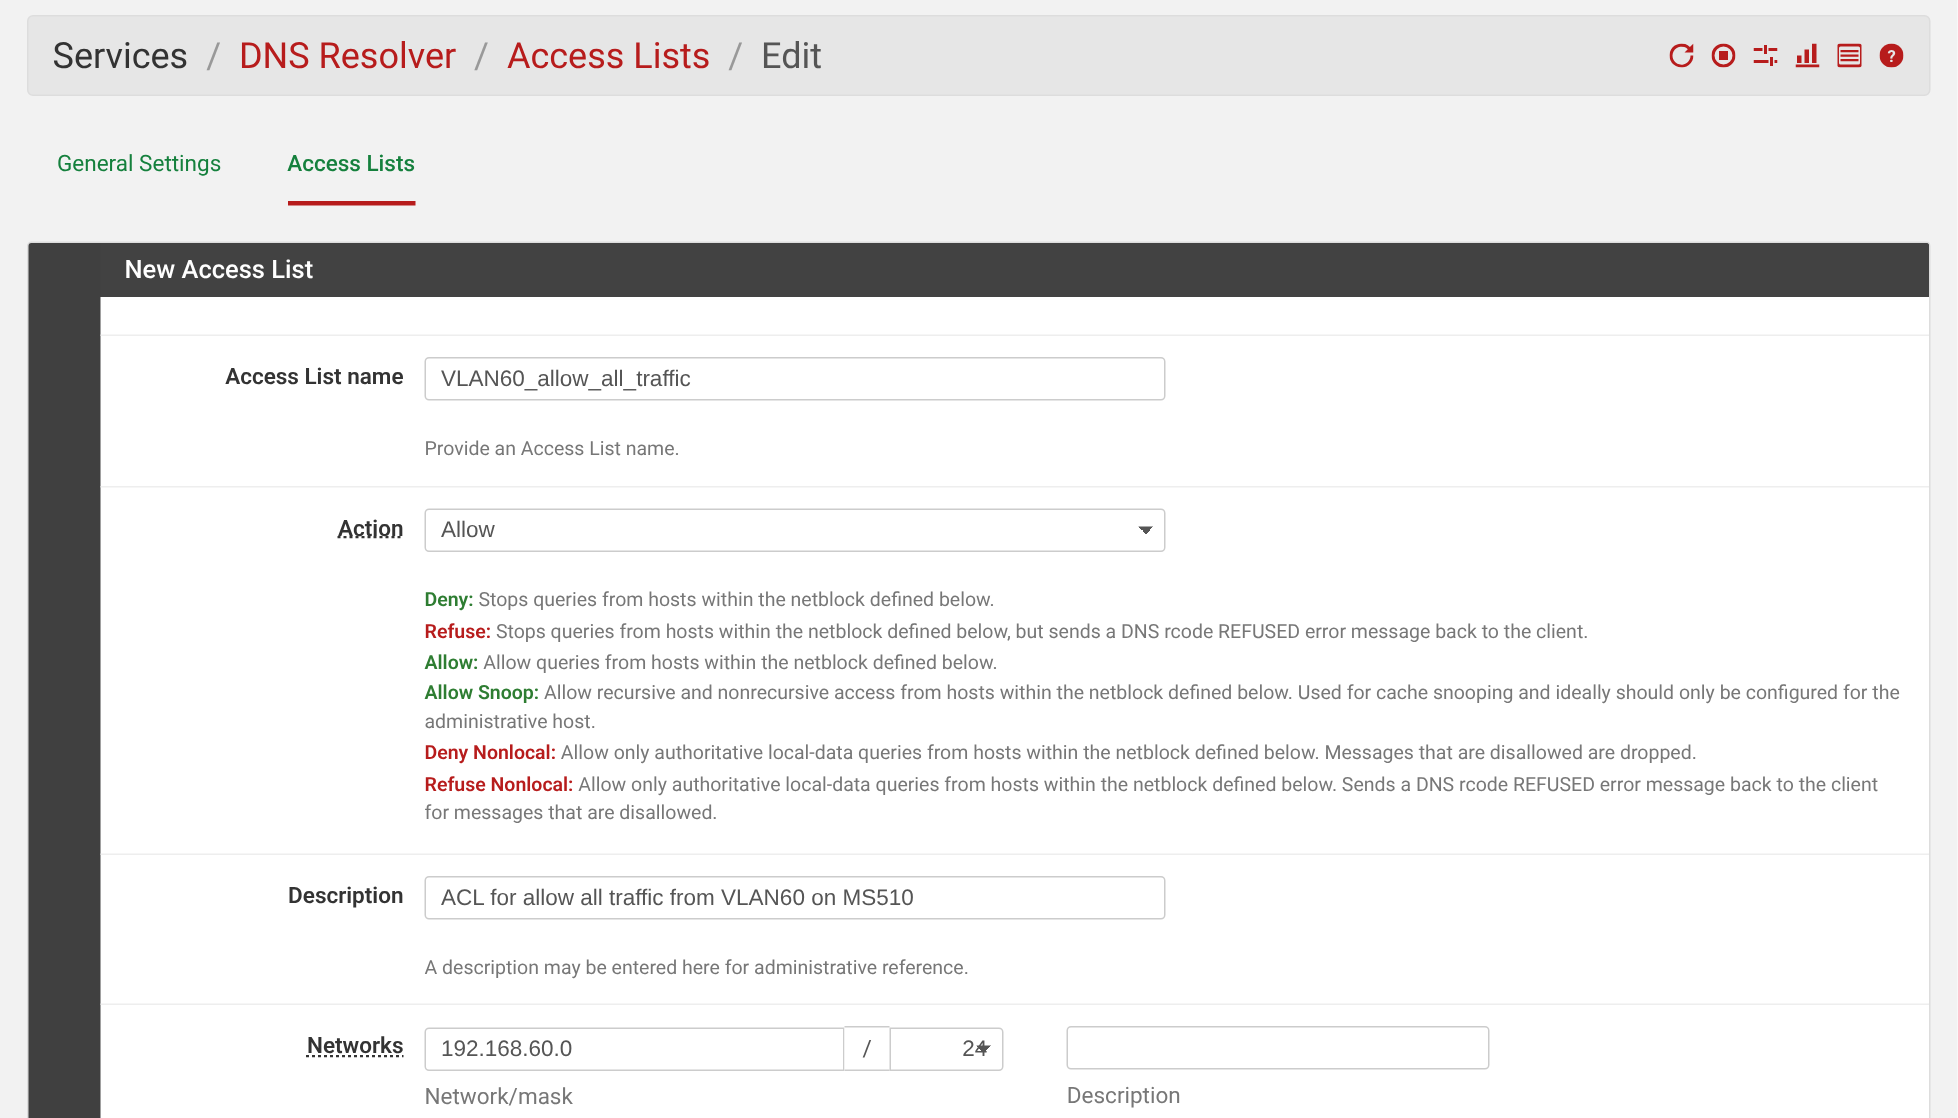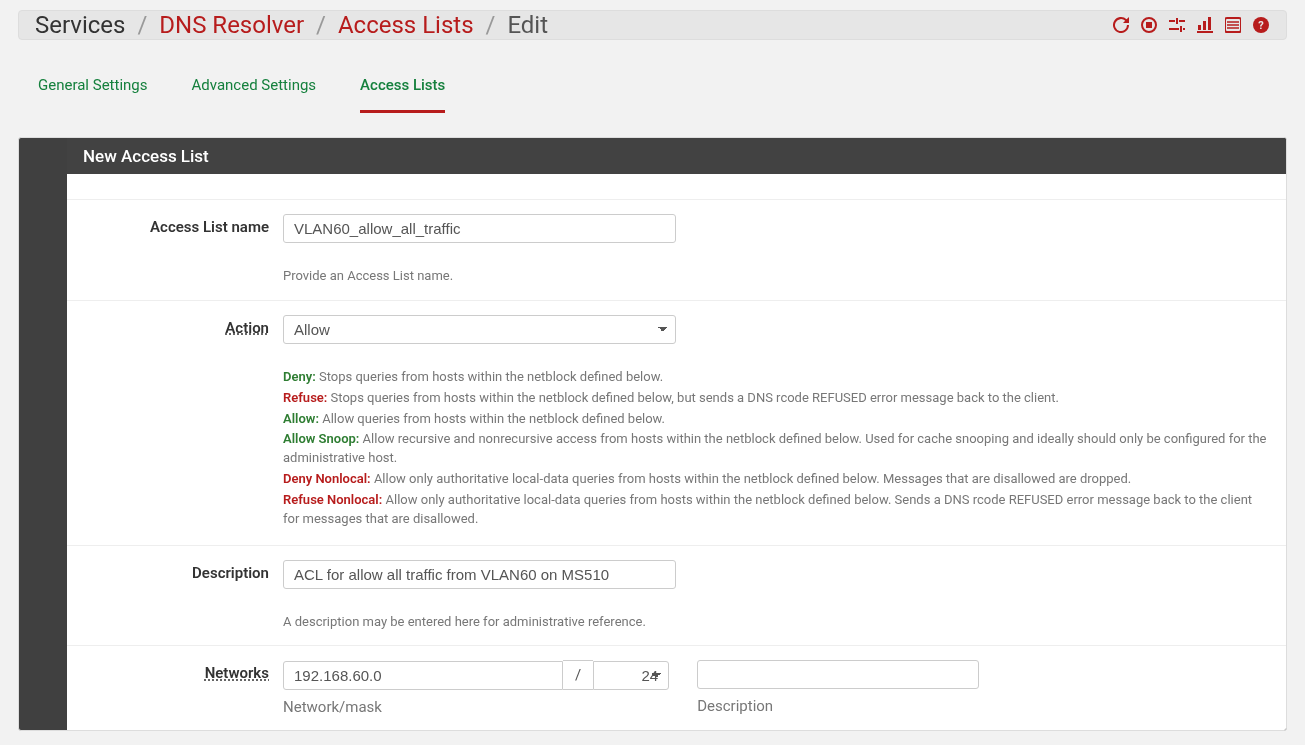--- a/index.html
+++ b/index.html
@@ -11,21 +11,21 @@
     background: #f2f2f2;
     color: #333;
   }
 
   
   .page-header {
     margin: 10px 18px 0 18px;
     background: #e6e6e6;
     border: 1px solid #ddd;
     border-radius: 4px;
-    padding: 0 16px;
+    padding: 12px 16px;
     display: flex;
     justify-content: space-between;
     align-items: center;
   }
   .breadcrumb {
     font-size: 24px;
     color: #555;
   }
   .breadcrumb .crumb-link { color: #b71c1c; text-decoration: none; cursor: pointer; }
   .breadcrumb .sep { color: #999; margin: 0 6px; }
@@ -98,21 +98,21 @@
     color: #333;
     font-size: 15px;
     padding-top: 4px;
   }
   .form-label .underline { text-decoration: underline dotted; cursor: help; }
   .form-control-wrap {
     flex: 1;
     padding-right: 16px;
   }
   .text-input, .select-input {
-    width: 393px;
+    width: 494px;
     max-width: 494px;
     padding: 5px 10px;
     border: 1px solid #ccc;
     border-radius: 3px;
     font-size: 15px;
     background: #fff;
     color: #555;
   }
   .select-input {
     appearance: none;
@@ -128,21 +128,21 @@
     margin-top: 24px;
     line-height: 1.45;
   }
   .help-text .d-green { color: #2e7d32; font-weight: 600; }
   .help-text .d-red { color: #b71c1c; font-weight: 600; }
   .help-text p { margin: 0 0 2px 0; }
 
   
   .networks-row {
     display: flex;
-    gap: 28px;
+    gap: 42px;
     align-items: flex-start;
   }
   .net-input-group {
     display: flex;
     align-items: center;
   }
   .net-input {
     width: 280px;
     padding: 5px 10px;
     border: 1px solid #ccc;
@@ -232,21 +232,20 @@
         <svg viewBox="0 0 16 16" width="16" height="16">
           <circle cx="8" cy="8" r="8"></circle>
           <text x="8" y="12" text-anchor="middle" font-size="11" font-weight="bold" fill="#e6e6e6">?</text>
         </svg>
       </span>
   </div>
 </div>
 
 <div class="tabs">
   <div class="tab">General Settings</div>
-  <div class="tab">Advanced Settings</div>
   <div class="tab active">Access Lists</div>
 </div>
 
 <div class="panel">
   <div class="panel-heading">New Access List</div>
   <div class="panel-body">
 
     <div class="form-group first-spacer"></div>
 
     <div class="form-group">

